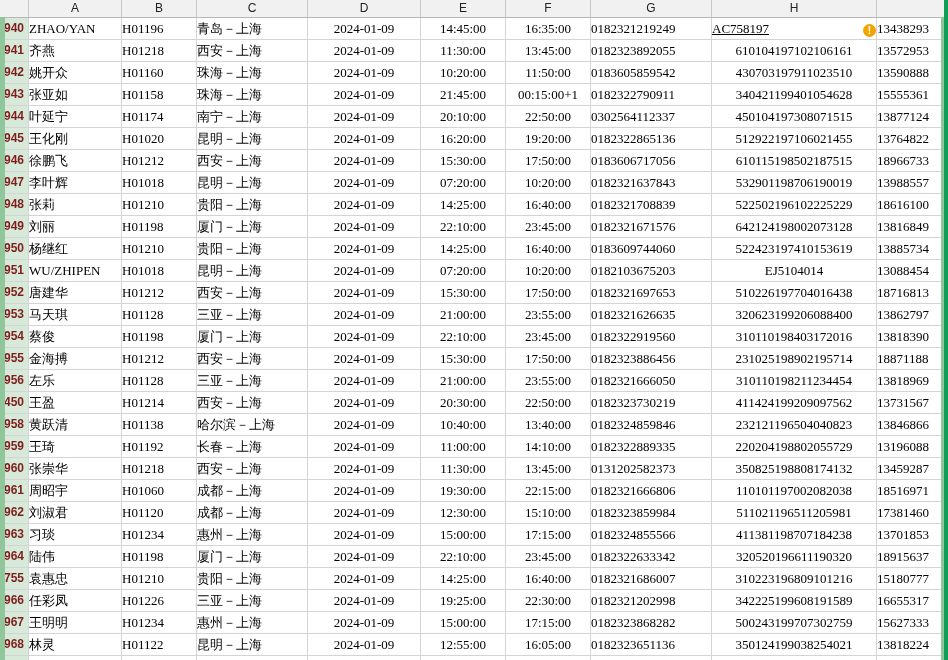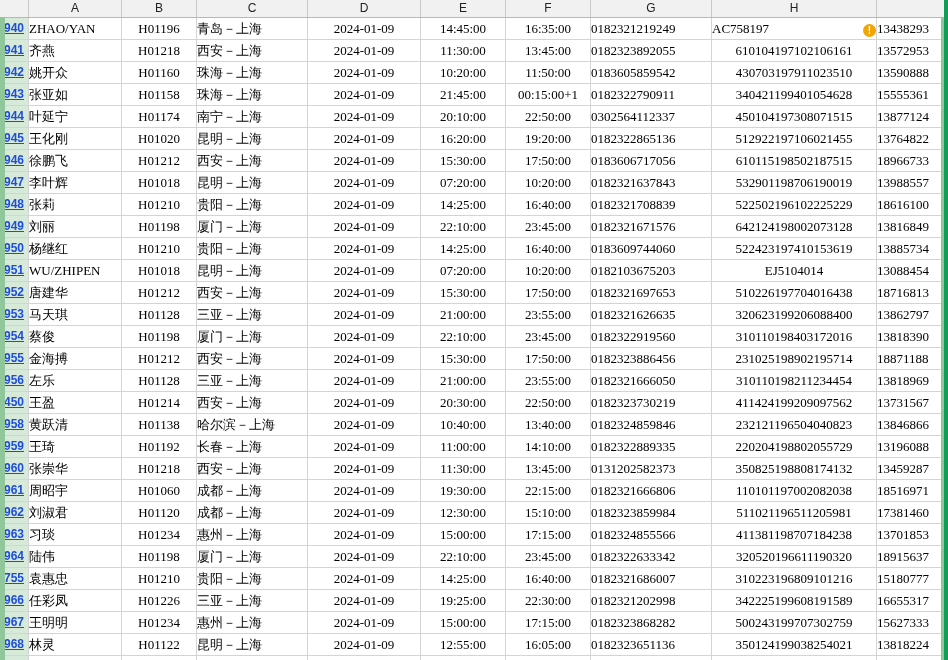--- a/index.html
+++ b/index.html
@@ -55,35 +55,34 @@
     color: #222222;
     text-align: center;
     font-size: 12px;
     font-family: "Liberation Sans", sans-serif;
     border-right: 1px solid #b7b7b7;
     border-bottom: 1px solid #c8c8c8;
     width: 28px;
   }
   td.rowhdr.sel {
     background: #d7e9d9;
-    color: #1d4ed8;
+    color: #7f1d1d;
     font-weight: bold;
-    text-decoration: underline;
   }
   td.c-corner {
     background: #f1f1f1;
     width: 28px;
     border-right: 1px solid #b7b7b7;
     border-bottom: 1px solid #b7b7b7;
   }
   .cell {
     padding: 0 3px;
   }
   .c-name   { width: 92px; }
-  .c-code   { width: 74px; text-align: center; }
+  .c-code   { width: 74px; text-align: left; }
   .c-route  { width: 110px; }
   .c-date   { width: 112px; text-align: center; }
   .c-dep    { width: 84px; text-align: center; }
   .c-arr    { width: 84px; text-align: center; }
   .c-order  { width: 120px; text-align: left; }
   .c-idnum  { width: 164px; text-align: left; }
   .c-last   { width: 86px; text-align: left; }
 
   td.name { padding-left: 2px; }
   td.code { padding-left: 4px; }
@@ -168,21 +167,21 @@
       </tr>
     <tr>
           <td class="rowhdr sel">940</td>
           <td class="c-name cell name">ZHAO/YAN</td>
           <td class="c-code cell code">H01196</td>
           <td class="c-route cell route">青岛－上海</td>
           <td class="c-date cell">2024-01-09</td>
           <td class="c-dep cell">14:45:00</td>
           <td class="c-arr cell">16:35:00</td>
           <td class="c-order cell order">0182321219249</td>
-          <td class="c-idnum cell idnum warncell"><span style="float: left;">AC758197</span><span class="warn">!</span></td>
+          <td class="c-idnum cell idnum warncell"><span style="float: left; text-decoration: underline;">AC758197</span><span class="warn">!</span></td>
           <td class="c-last cell lastcol">13438293</td>
         </tr>
         <tr>
           <td class="rowhdr sel">941</td>
           <td class="c-name cell name">齐燕</td>
           <td class="c-code cell code">H01218</td>
           <td class="c-route cell route">西安－上海</td>
           <td class="c-date cell">2024-01-09</td>
           <td class="c-dep cell">11:30:00</td>
           <td class="c-arr cell">13:45:00</td>

